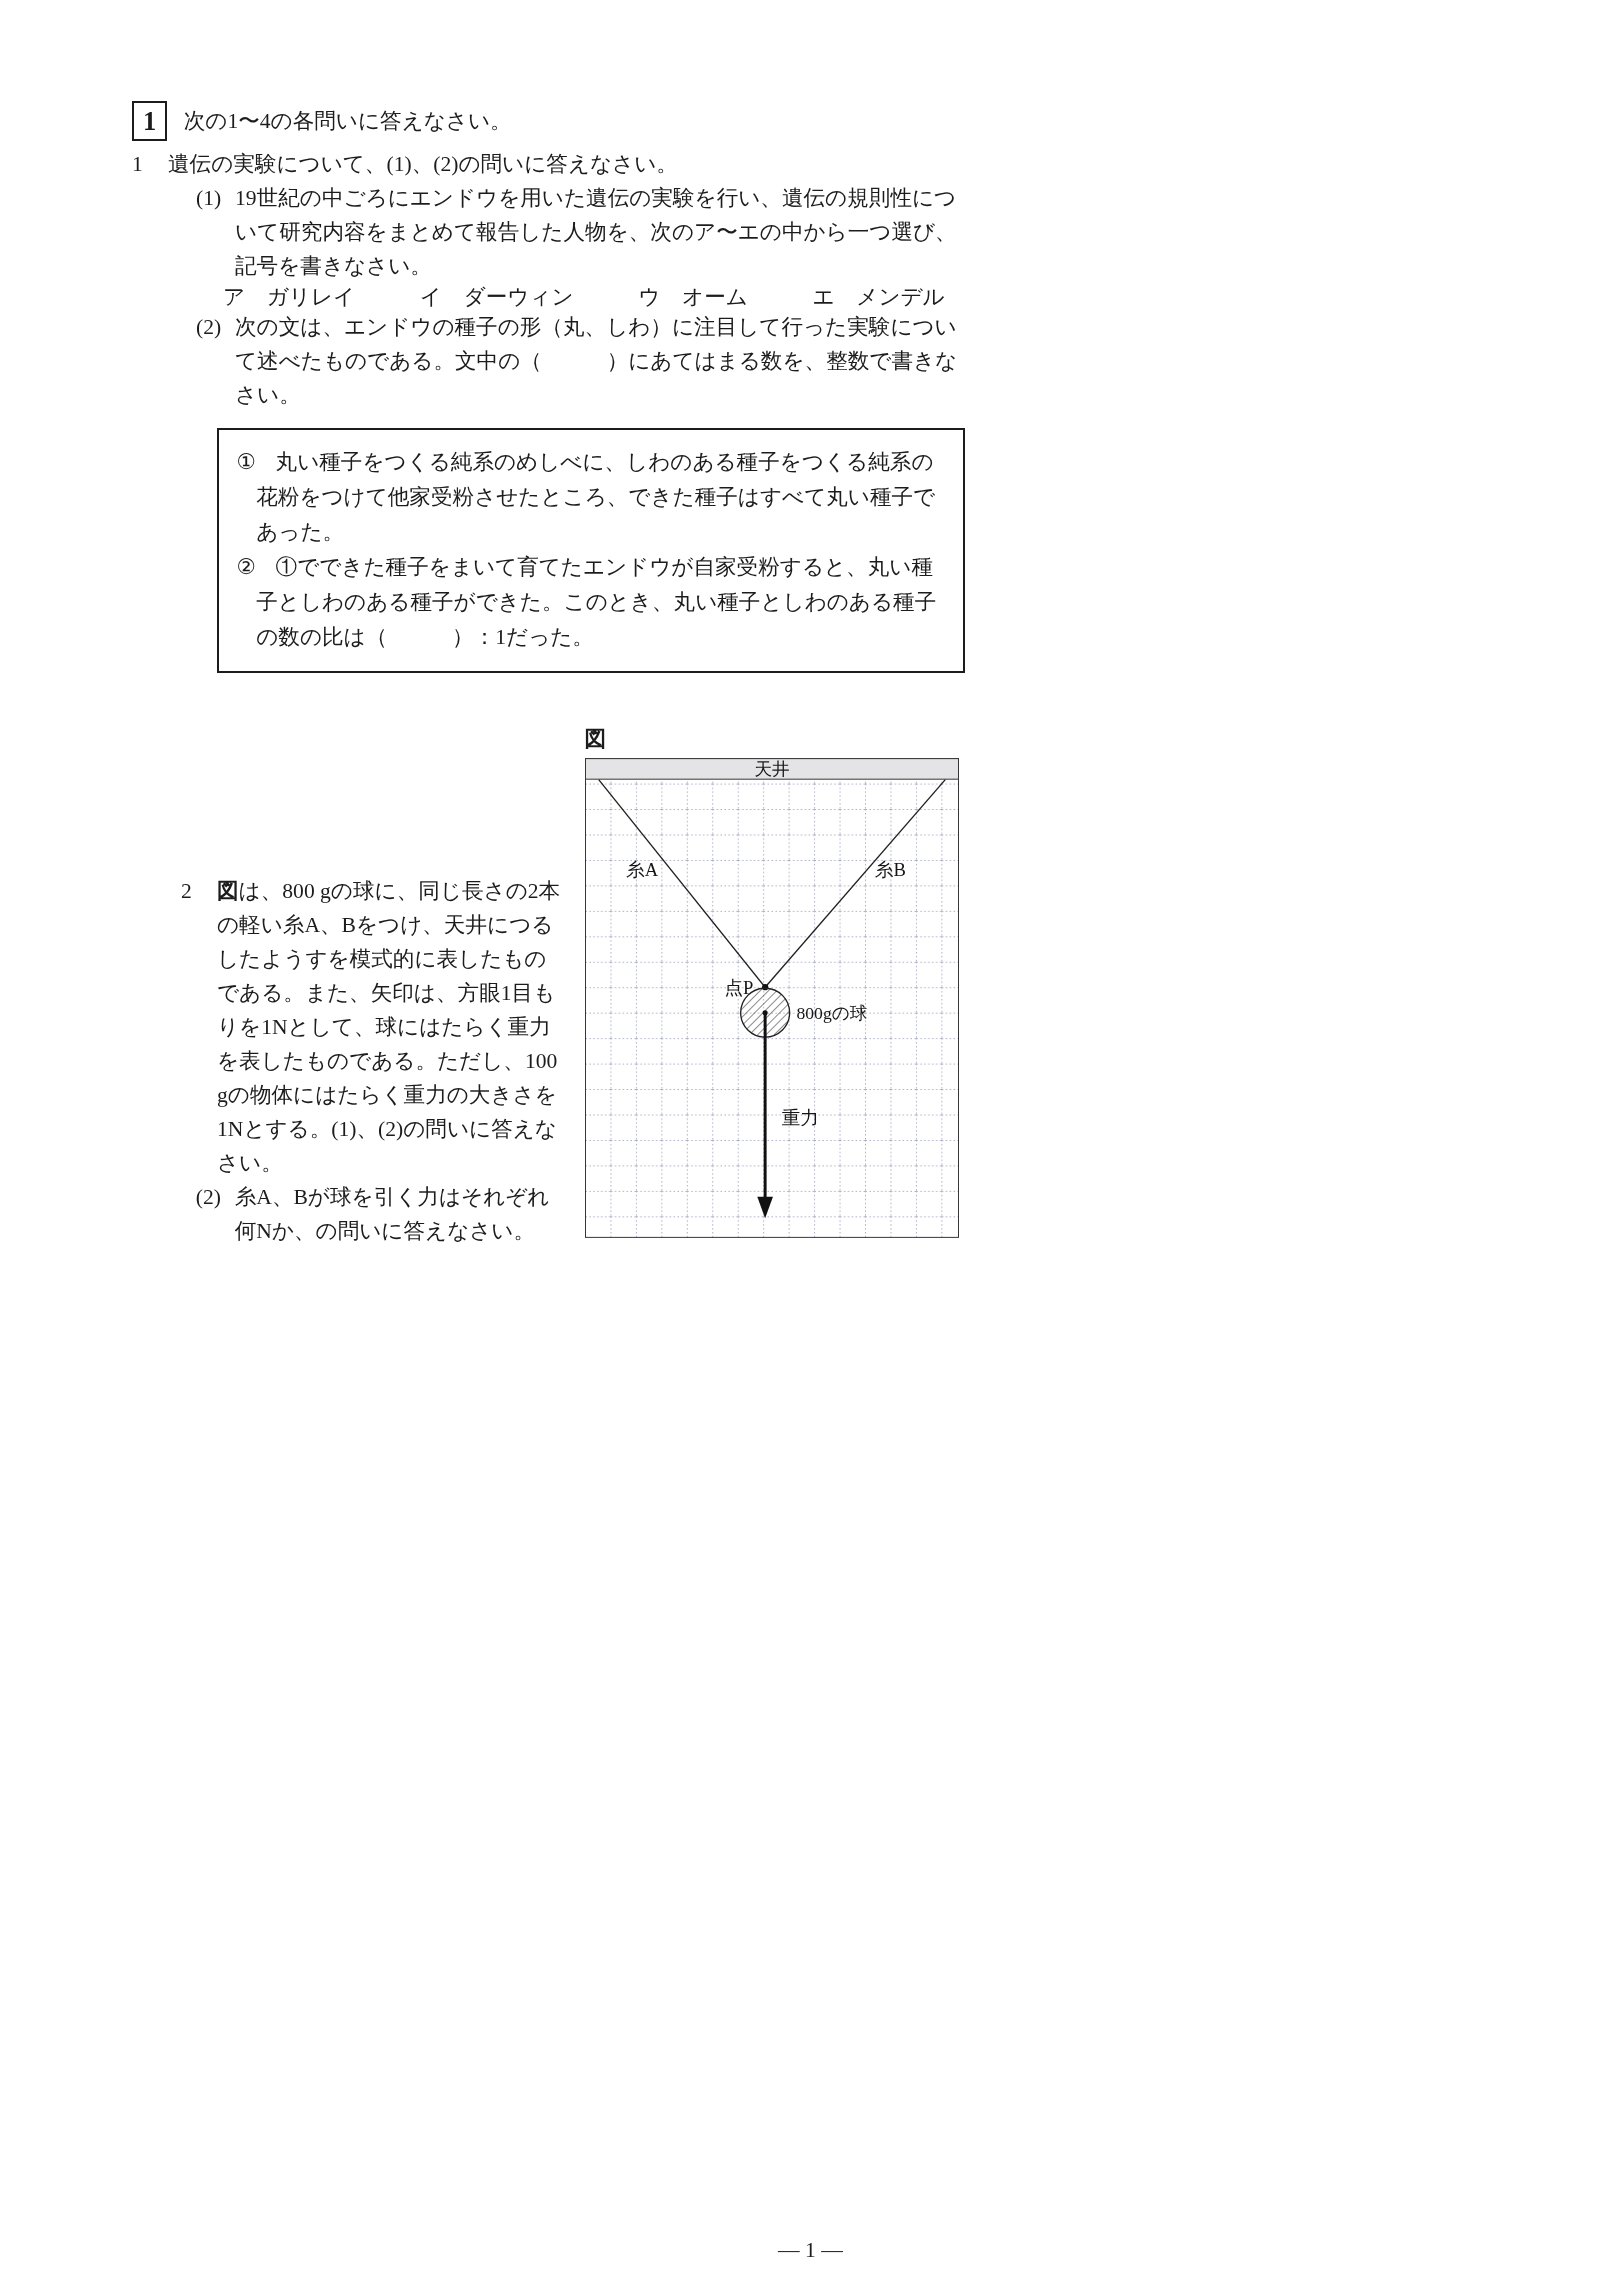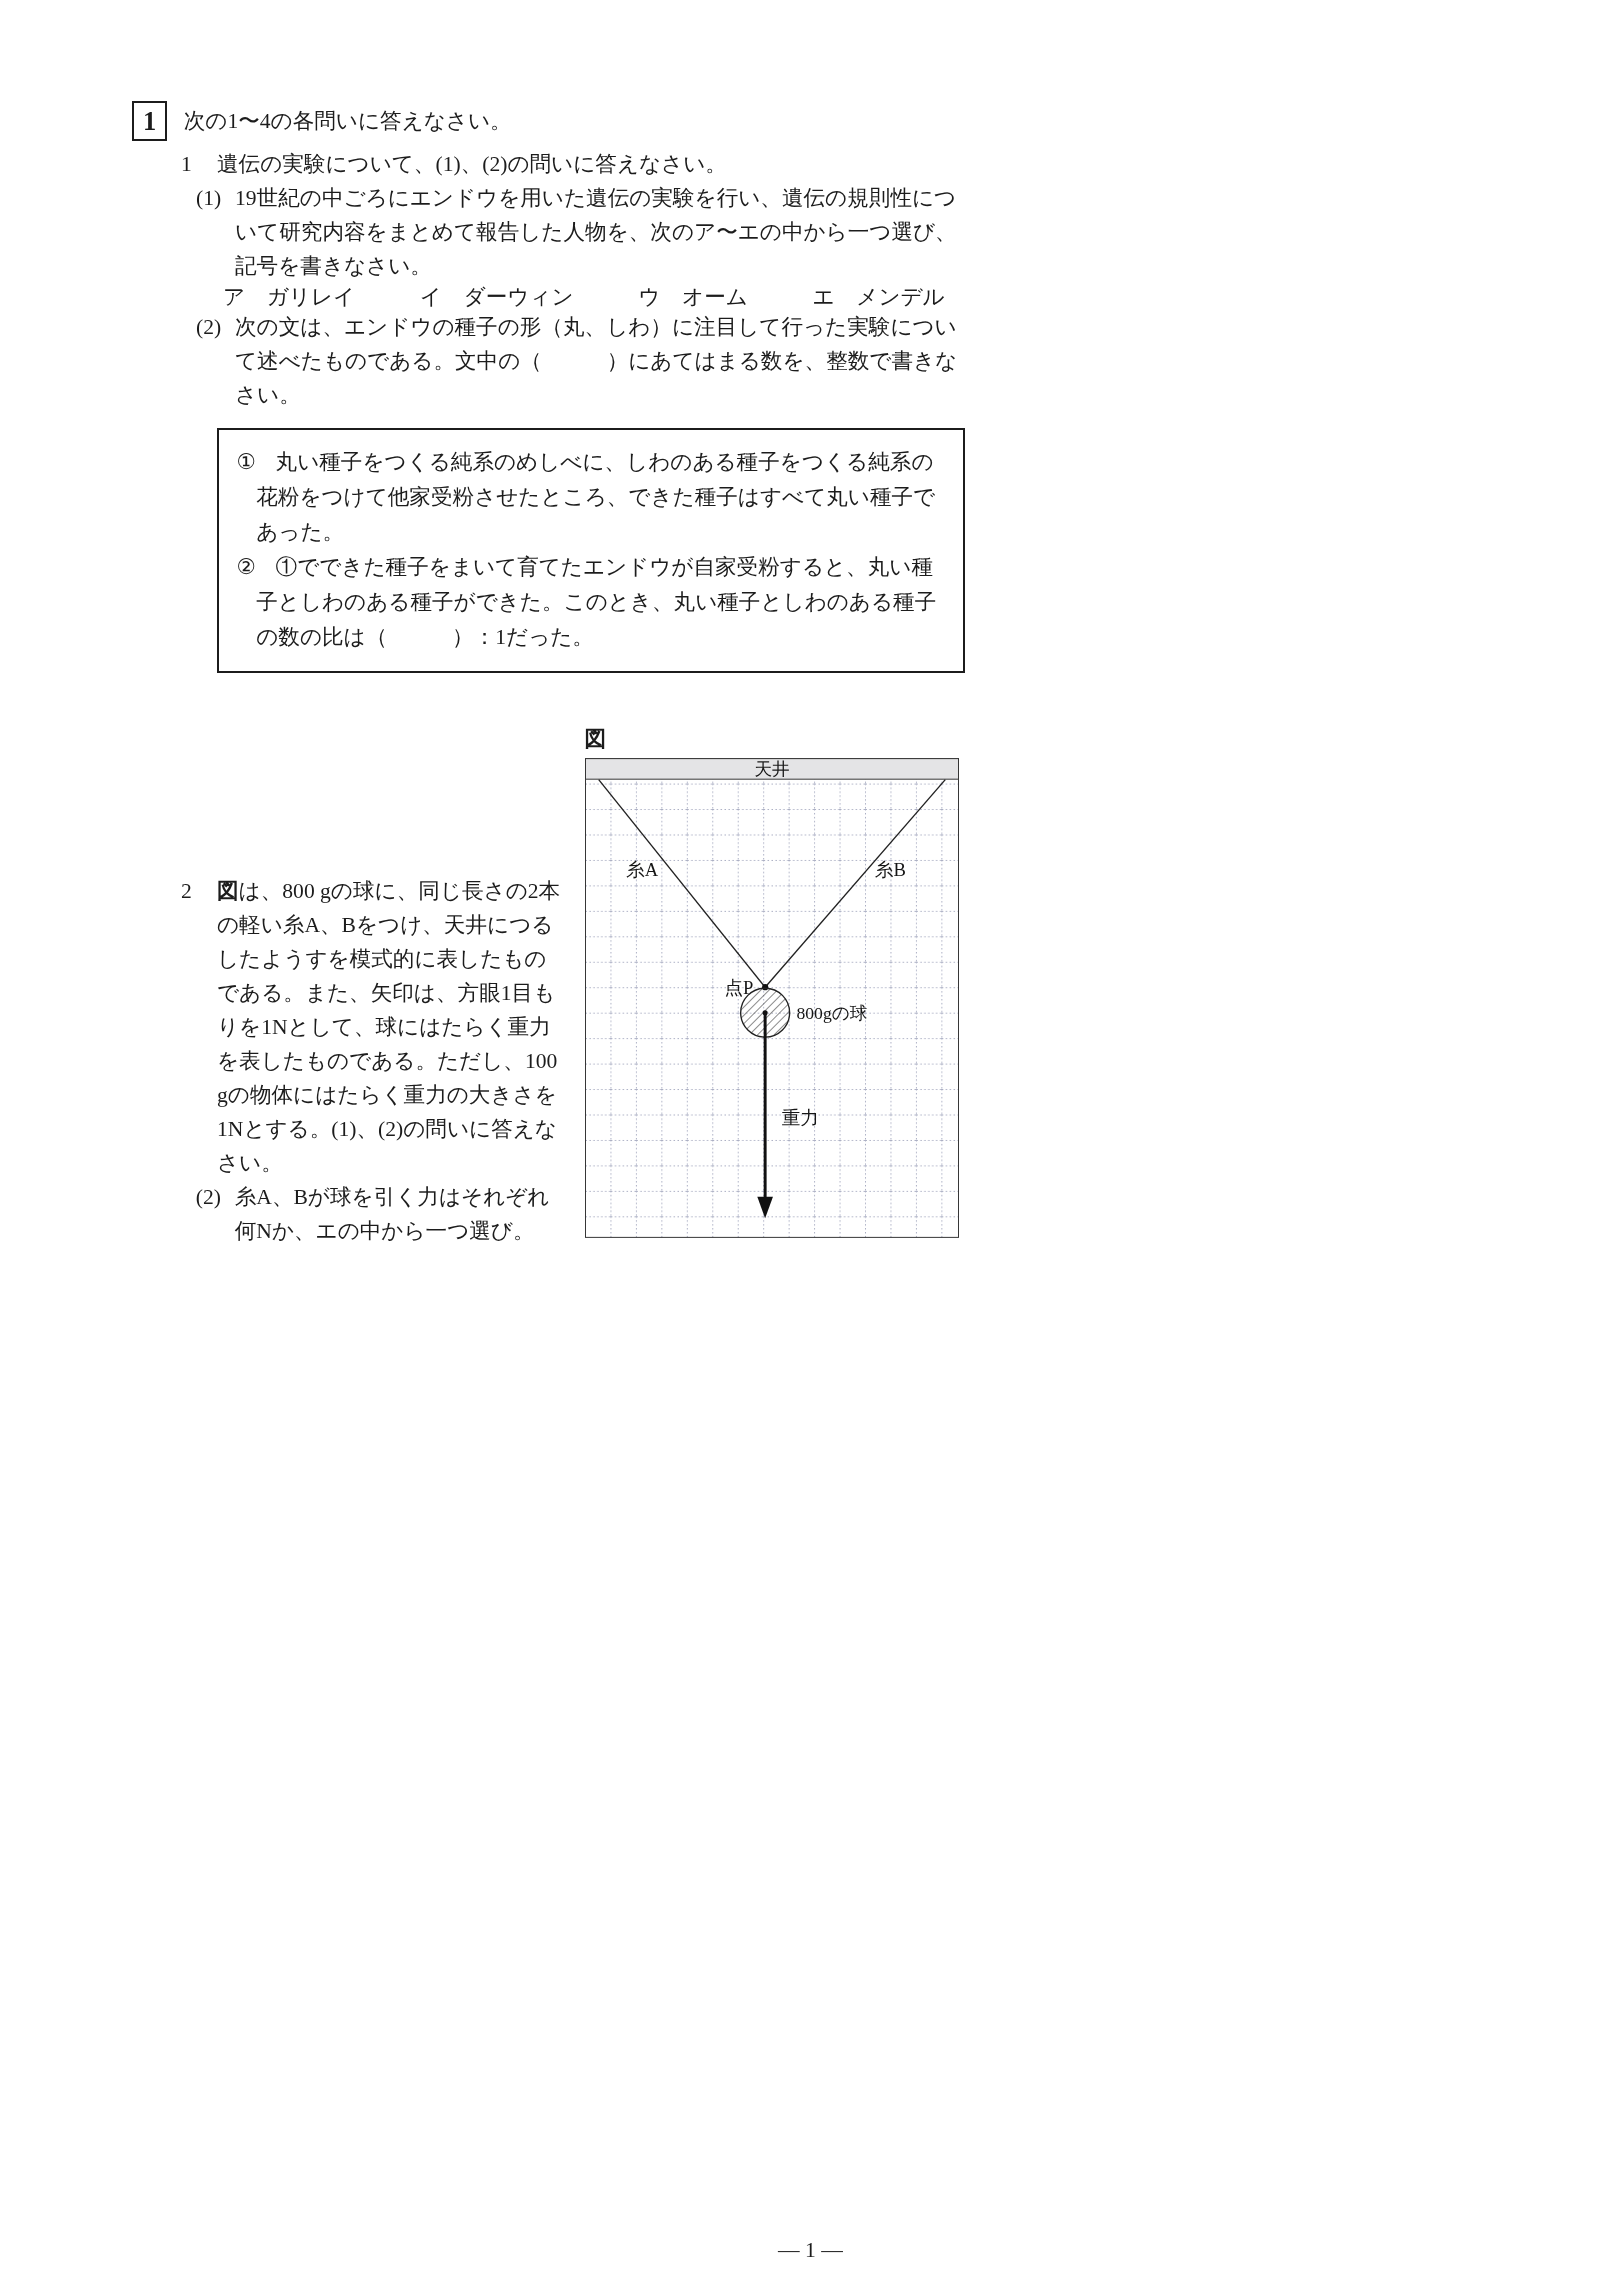--- a/index.html
+++ b/index.html
@@ -20,21 +20,21 @@
   .q-box {
     flex:none;
     width:35px; height:40px;
     border:2.9px solid #1c1c1c;
     display:flex; align-items:center; justify-content:center;
     font-weight:bold; font-size:26.5px;
     margin-right:16.7px;
   }
   .q-header .intro { line-height:40px; }
 
-  p.lead1 { margin-left:49px; margin-top:5.9px; padding-left:36px; text-indent:-36px; }
+  p.lead1 { margin-top:5.9px; padding-left:36px; text-indent:-36px; }
   .lbl37 { display:inline-block; width:36px; text-indent:0; }
 
   p.qpara { margin-left:64px; padding-left:39px; text-indent:-39px; }
   .lbl40 { display:inline-block; width:39px; text-indent:0; }
 
   p.choices { margin-left:91px; line-height:26.5px; margin-top:1px; margin-bottom:0; }
 
   .stmt-box {
     margin-left:85px; margin-top:15.7px;
     width:748px;
@@ -78,21 +78,21 @@
     <p class="qpara"><span class="lbl40">(2)</span><span>次の文は、エンドウの種子の形（丸、しわ）に注目して行った実験について述べたものである。文中の（　　　）にあてはまる数を、整数で書きなさい。</span></p>
 
     <div class="stmt-box">
       <p><span class="mk">①</span><span>丸い種子をつくる純系のめしべに、しわのある種子をつくる純系の花粉をつけて他家受粉させたところ、できた種子はすべて丸い種子であった。</span></p>
       <p><span class="mk">②</span><span>①でできた種子をまいて育てたエンドウが自家受粉すると、丸い種子としわのある種子ができた。このとき、丸い種子としわのある種子の数の比は（　　　）：1だった。</span></p>
     </div>
 
     <div class="section2">
       <div class="s2-left">
         <p class="lead2"><span class="lbl37">2</span><b>図</b><span>は、800 gの球に、同じ長さの2本の軽い糸A、Bをつけ、天井につるしたようすを模式的に表したものである。また、矢印は、方眼1目もりを1Nとして、球にはたらく重力を表したものである。ただし、100 gの物体にはたらく重力の大きさを1Nとする。(1)、(2)の問いに答えなさい。</span></p>
-        <p class="qpara2"><span class="lbl40">(2)</span><span>糸A、Bが球を引く力はそれぞれ何Nか、エの中から一つ選び。</span></p>
+        <p class="qpara2"><span class="lbl40">(2)</span><span>糸A、Bが球を引く力はそれぞれ何Nか、の問いに答えなさい。</span></p>
       </div>
 
       <div class="s2-right">
         <div class="fig-title">図</div>
 
         <svg width="374" height="480" viewBox="0 0 382 490" style="font-size:22px">
           <defs>
             <pattern id="grid" width="26" height="26" patternUnits="userSpaceOnUse">
               <path d="M 26 0.5 H 0 M 0.5 0 V 26" fill="none" stroke="#a9adc2" stroke-width="1" stroke-dasharray="1.5 2.5"></path>
             </pattern>

